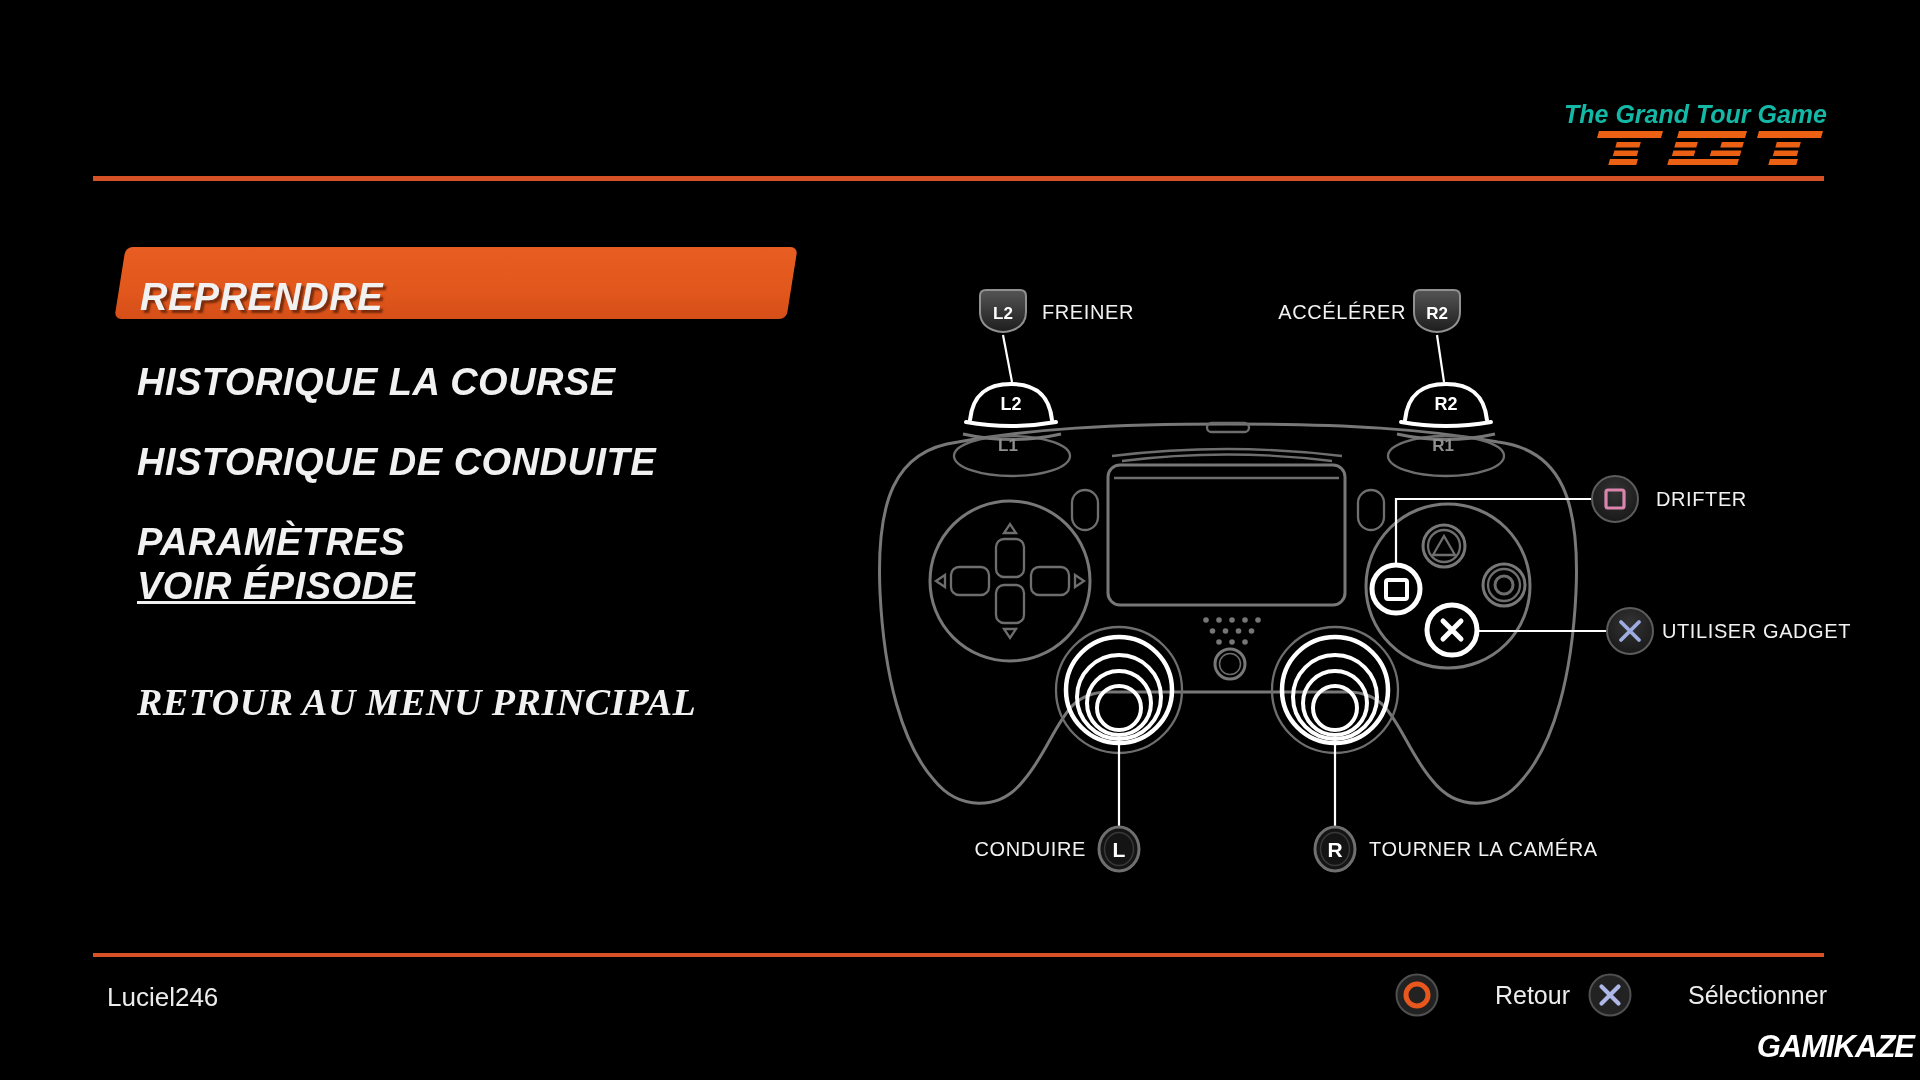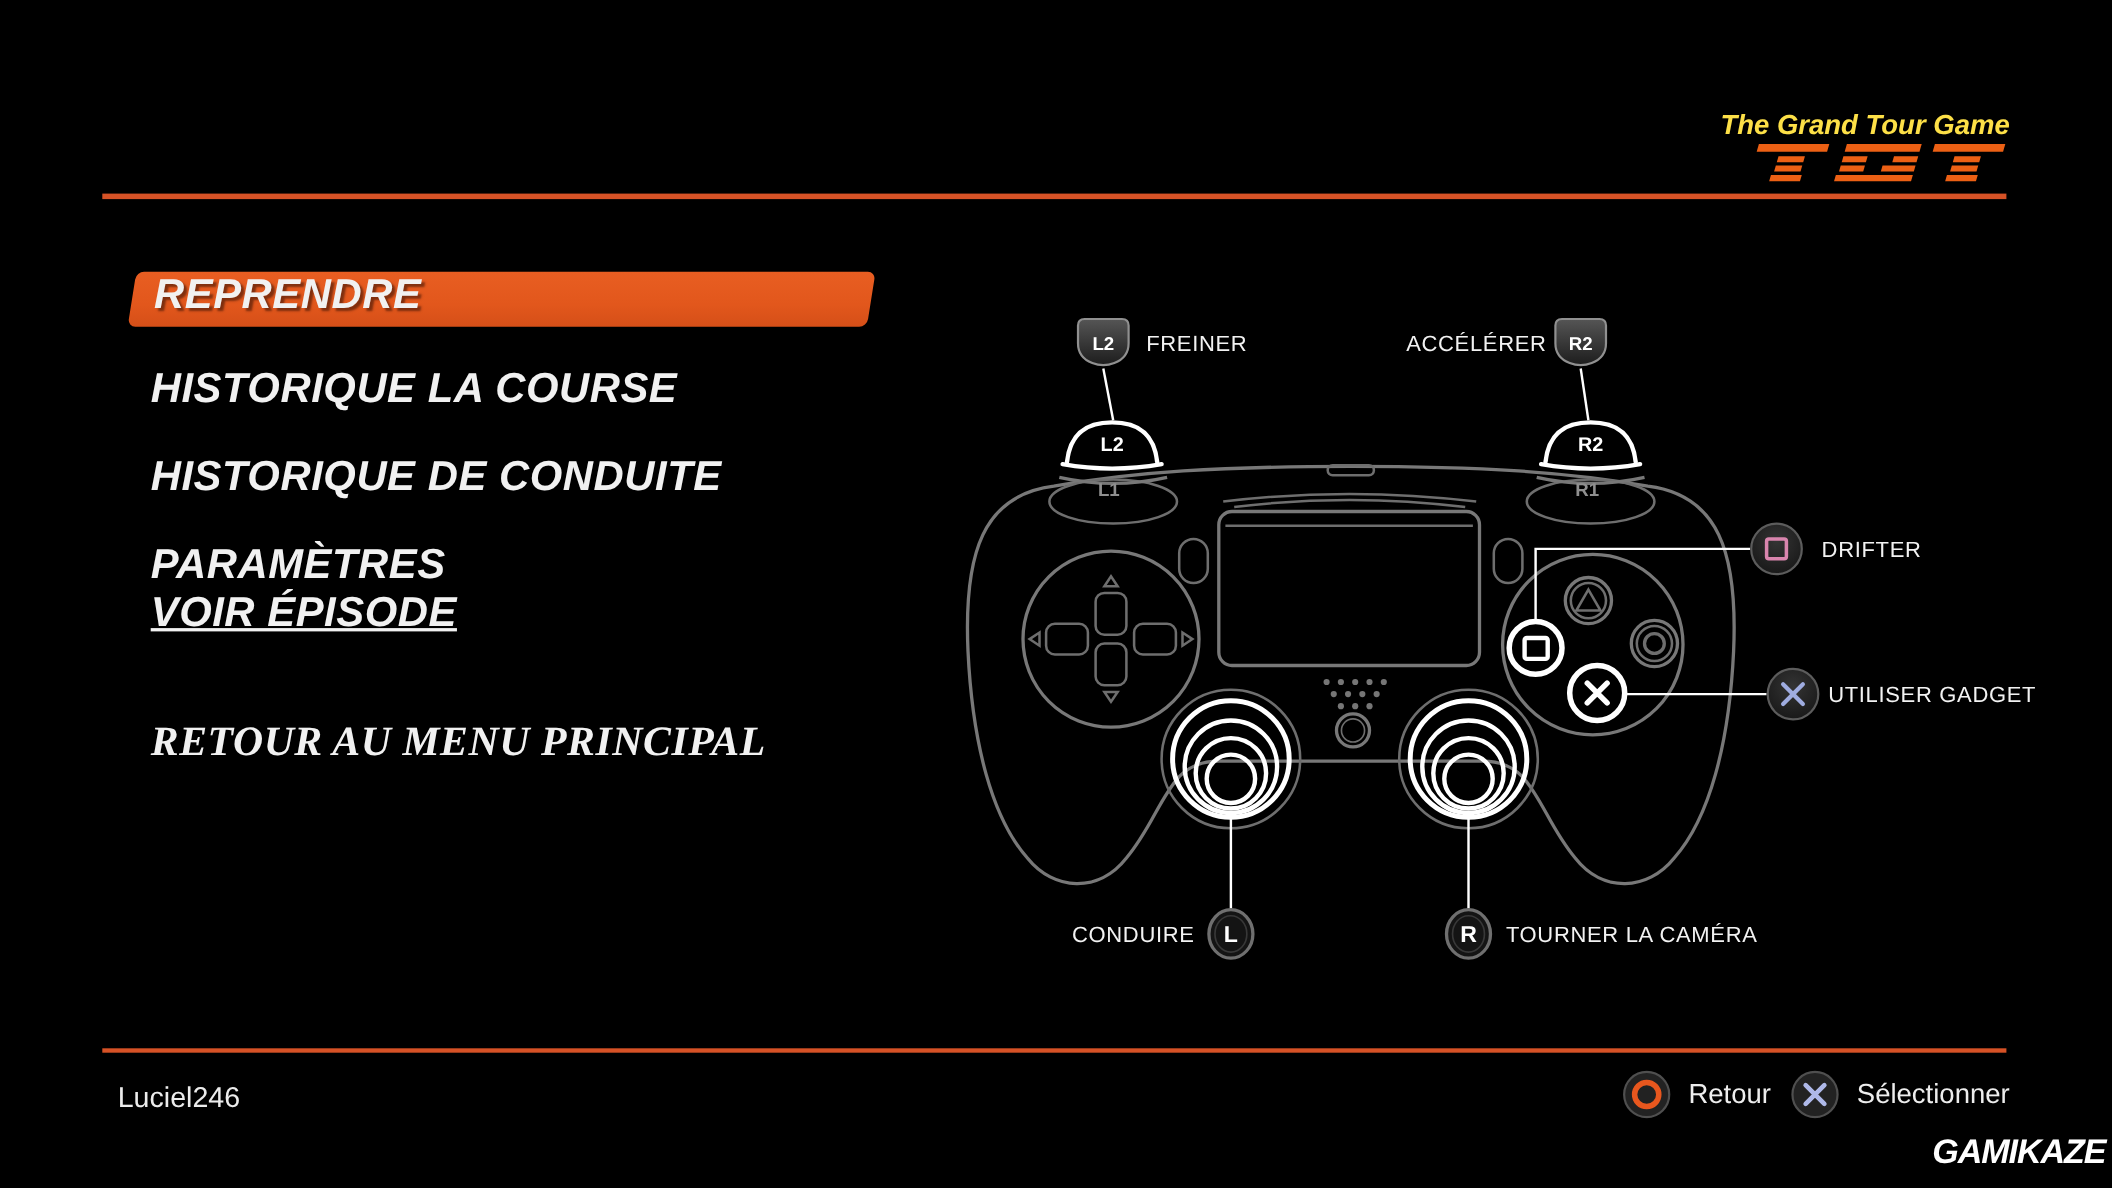--- a/index.html
+++ b/index.html
@@ -5,24 +5,24 @@
   html,body{margin:0;padding:0;background:#000;}
   .screen{position:relative;width:1920px;height:1080px;background:#000;overflow:hidden;
           font-family:"Liberation Sans",sans-serif;-webkit-font-smoothing:antialiased;}
   
   .title{position:absolute;left:105px;top:108px;font:italic 700 52px/56px "Liberation Sans",sans-serif;
          color:#F4F4F4;letter-spacing:2.5px;}
   .rule{position:absolute;left:93px;width:1731px;background:#D65226;}
   .rule-top{top:176px;height:5px;}
   .rule-bottom{top:953px;height:4px;}
   .brand{position:absolute;right:93px;top:100px;text-align:right;}
-  .brand-text{font:italic 700 25px/28px "Liberation Sans",sans-serif;color:#fde047;letter-spacing:0px;}
+  .brand-text{font:italic 700 25px/28px "Liberation Sans",sans-serif;color:#14b8a6;letter-spacing:0px;}
   .brand svg{display:block;margin-top:3px;margin-left:auto;}
   
-  .mi{position:absolute;left:137px;height:50px;display:flex;align-items:flex-start;
+  .mi{position:absolute;left:137px;height:72px;display:flex;align-items:flex-end;
       font:italic 700 38px "Liberation Sans",sans-serif;color:#F1F1F1;letter-spacing:.5px;white-space:nowrap;cursor:default;}
   .mi.sel{left:120px;width:672px;}
   .selbg{position:absolute;inset:0;background:linear-gradient(180deg,#E85E22 0%,#E2571C 60%,#D54F18 100%);
          transform:skewX(-9deg);border-radius:7px;}
   .mi.sel .milabel{position:relative;margin-left:20px;text-shadow:3px 3px 2px rgba(25,5,0,.5);}
   
   .diagram{position:absolute;left:850px;top:240px;width:1070px;height:680px;}
   .diagram text{font-family:"Liberation Sans",sans-serif;}
   .g-line{stroke:#787878;fill:none;stroke-width:3;}
   .g-thin{stroke:#6e6e6e;fill:none;stroke-width:2.3;}
@@ -30,21 +30,21 @@
   .w5{stroke:#FFF;fill:none;stroke-width:5;stroke-linecap:round;}
   .cline{stroke:#FFF;fill:none;stroke-width:2.2;}
   .lbl{fill:#F2F2F2;font-size:20px;letter-spacing:.6px;}
   .chip-letter{fill:#FFF;font-size:17px;font-weight:700;text-anchor:middle;}
   .stick-letter{fill:#FFF;font-size:21px;font-weight:700;text-anchor:middle;}
   .trig-w{fill:#FFF;font-size:18px;font-weight:700;text-anchor:middle;}
   .trig-g{fill:#8f8f8f;font-size:17px;font-weight:700;text-anchor:middle;}
   
   .player{position:absolute;left:107px;top:982px;font:400 26px "Liberation Sans",sans-serif;color:#ECECEC;}
   .hints{position:absolute;right:93px;top:973px;height:44px;display:flex;align-items:center;}
-  .hint{display:flex;align-items:center;}
+  .hint{display:flex;align-items:center;gap:40px;}
   .hint + .hint{margin-left:18px;}
   .hint svg{display:block;}
   .hint-label{margin-left:16px;font:400 25px "Liberation Sans",sans-serif;color:#EDEDED;}
   .watermark{position:absolute;right:6px;bottom:15px;font:italic 700 31px "Liberation Sans",sans-serif;
              color:#FFF;letter-spacing:-1px;
              text-shadow:-2px -2px 0 #000,2px -2px 0 #000,-2px 2px 0 #000,2px 2px 0 #000,0 3px 0 #000;}
 </style>
 </head>
 <body>
 

